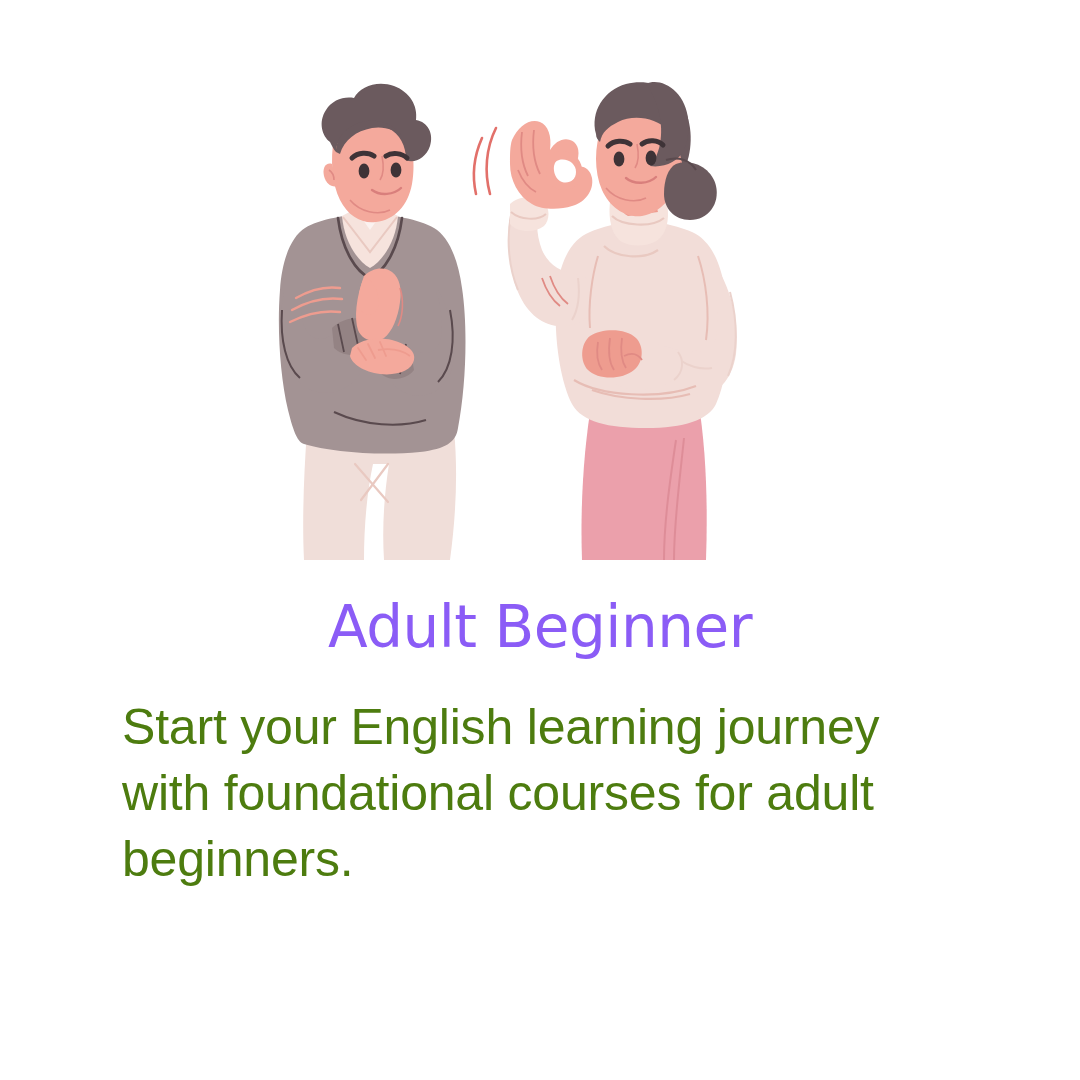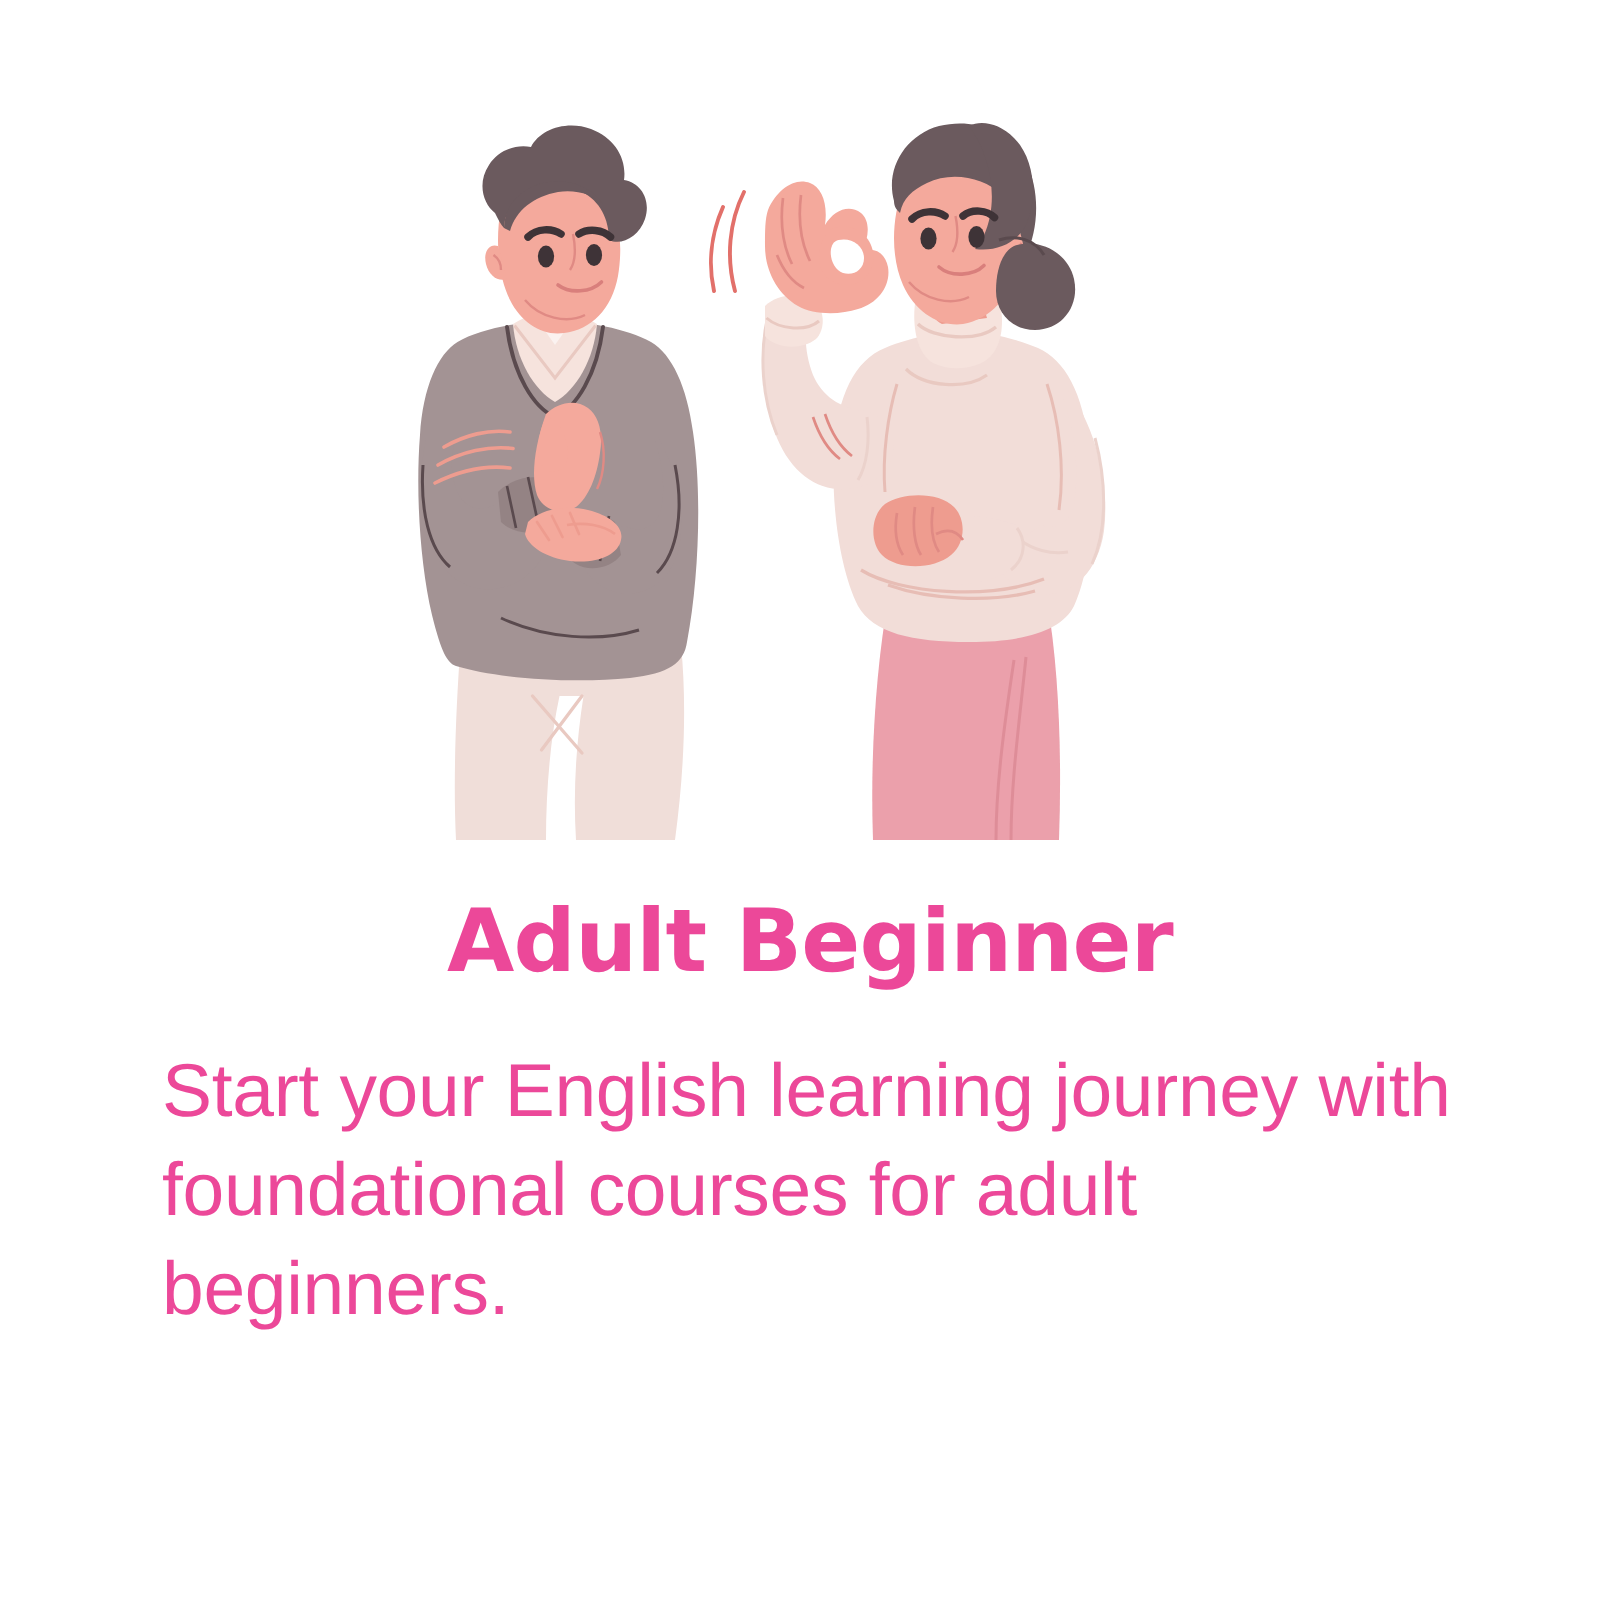--- a/index.html
+++ b/index.html
@@ -37,33 +37,33 @@
     position: absolute;
     left: 0;
     top: 596px;
     width: 1080px;
   }
   .title {
     margin: 0;
     text-align: center;
     font-family: "DejaVu Sans", sans-serif;
     font-size: 58px;
-    font-weight: bold;
+    font-weight: normal;
     letter-spacing: -0.5px;
-    color: #ec4899;
+    color: #8b5cf6;
     line-height: 1.1;
   }
   .body-text {
-    margin: 34px 0 0 0;
+    margin: 34px 0 0 14px;
     padding: 0 108px 0 108px;
     text-align: left;
     font-family: "Liberation Sans", sans-serif;
     font-size: 50px;
     font-weight: normal;
-    color: #ec4899;
+    color: #4d7c0f;
     line-height: 1.32;
     letter-spacing: -0.2px;
   }
 </style>
 </head>
 <body>
 
 <div class="card">
 
   <div class="illustration-wrap">

